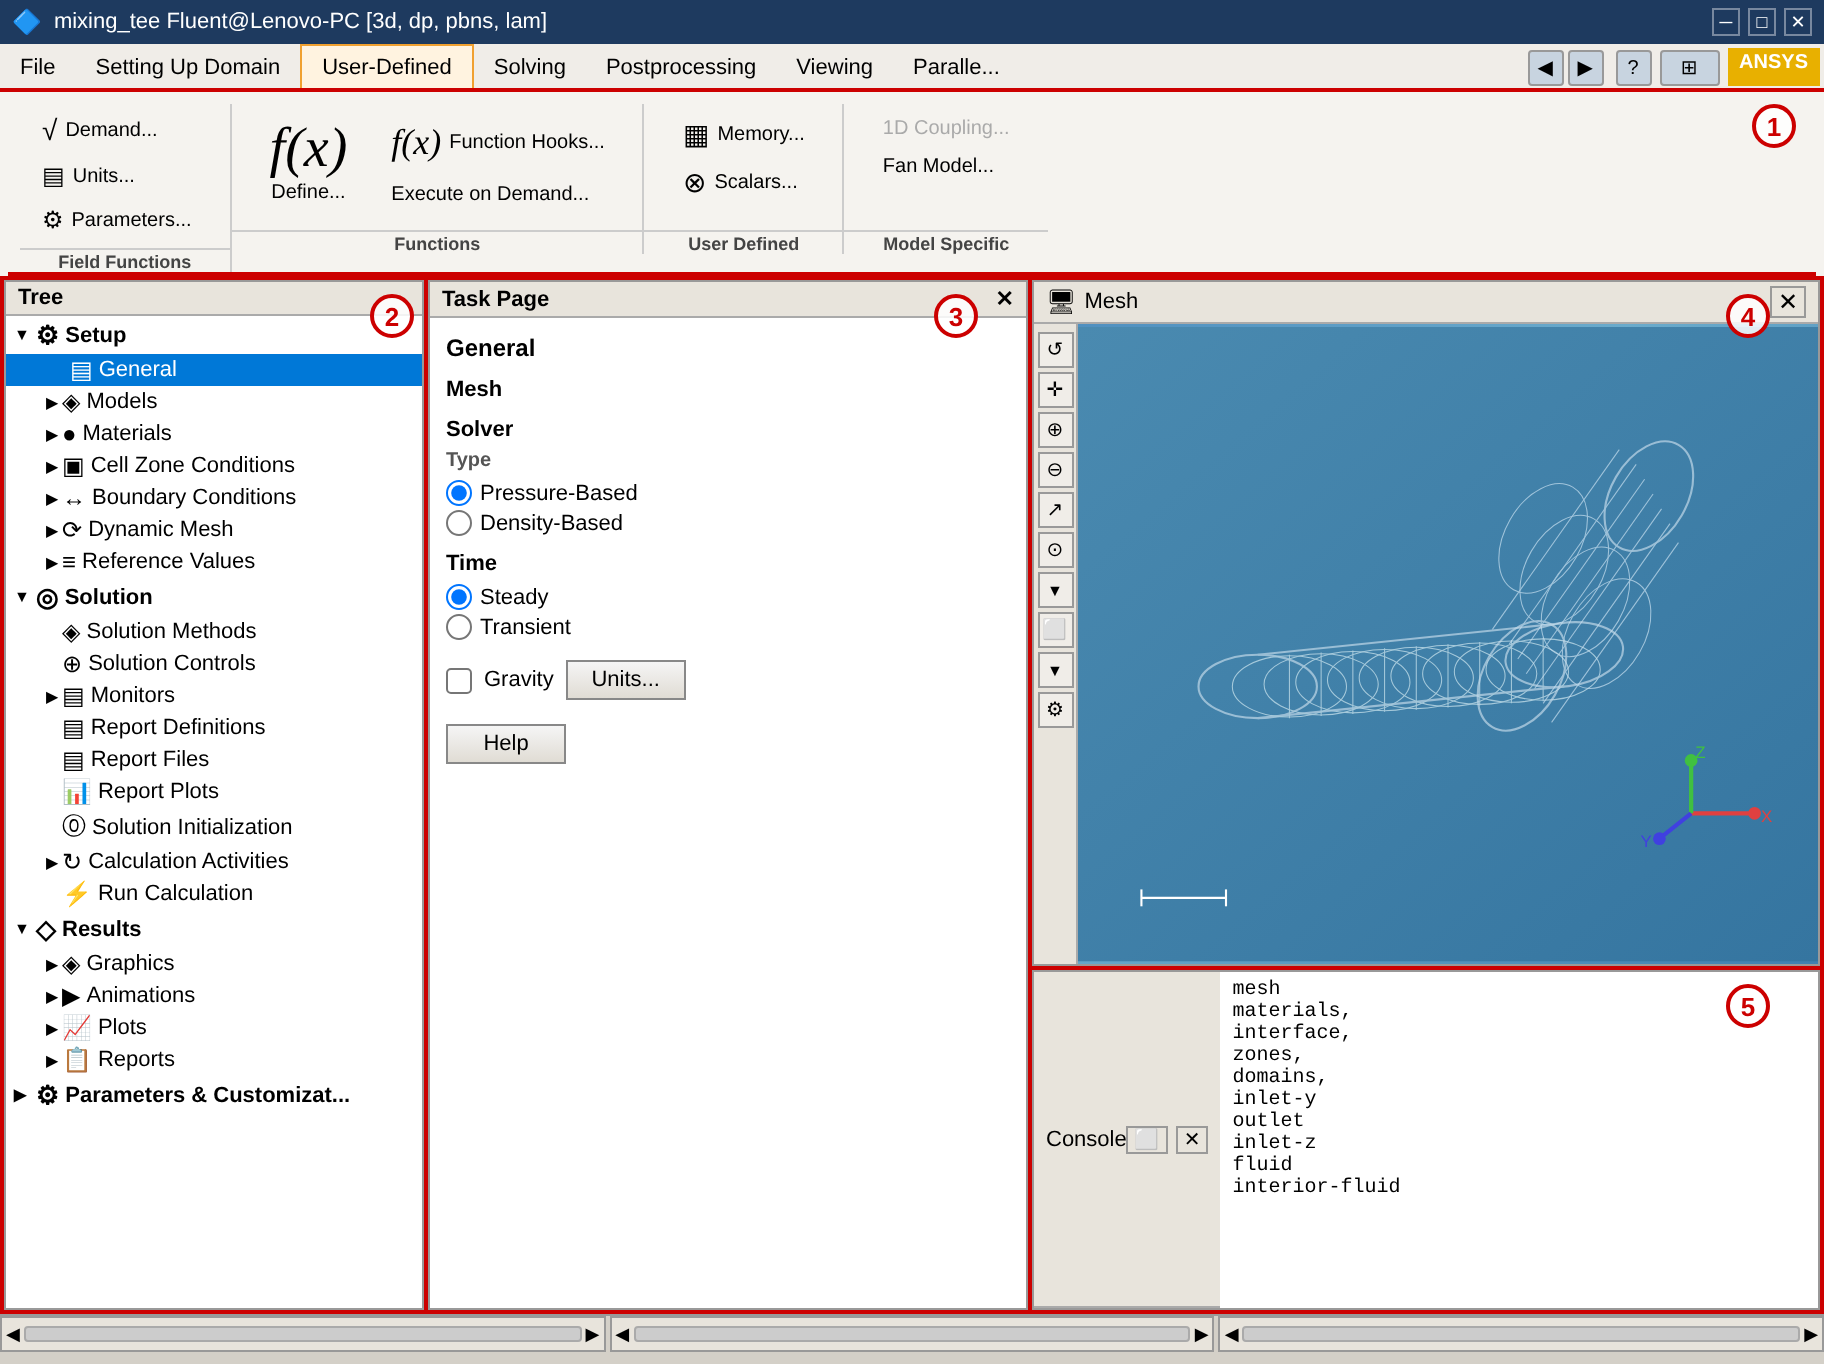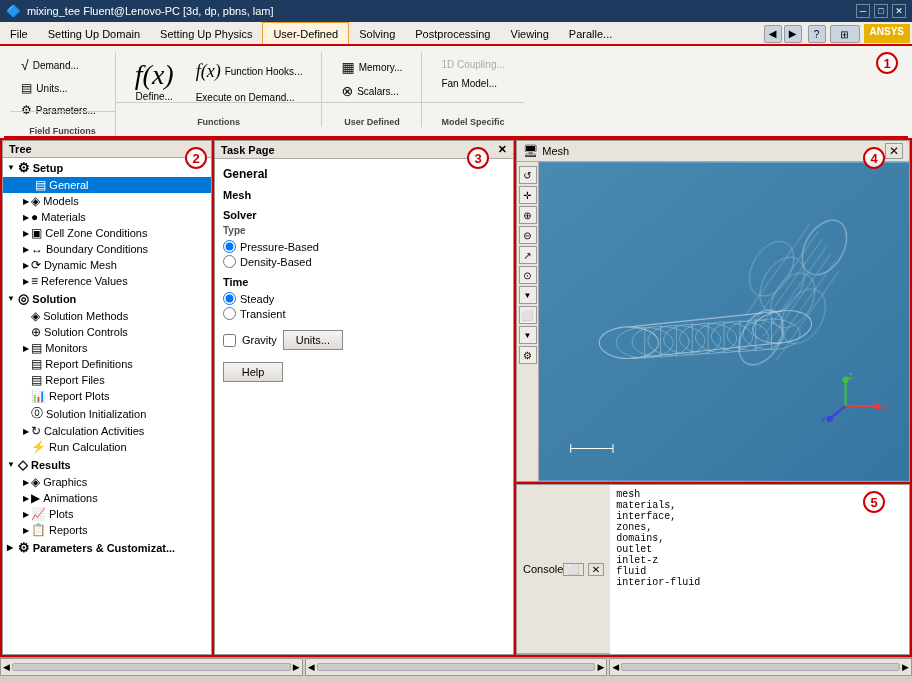--- a/index.html
+++ b/index.html
@@ -304,41 +304,40 @@
     .ribbon-section-label {
       position: absolute;
       bottom: 0;
       left: 0;
       right: 0;
       text-align: center;
       font-size: 9px;
       color: #444;
       font-weight: bold;
       border-top: 1px solid #ccc;
-      padding-top: 14px;
+      padding-top: 1px;
     }
     .ribbon-content { display: flex; gap: 4px; padding: 4px; flex: 1; }
   </style>
 </head>
 <body>
 
 <div id="title-bar">
   <span class="title-icon">🔷</span>
   <span class="title-text">mixing_tee Fluent@Lenovo-PC  [3d, dp, pbns, lam]</span>
   <div class="win-controls">
     <div class="win-btn">─</div>
     <div class="win-btn">□</div>
     <div class="win-btn">✕</div>
   </div>
 </div>
 
 <div id="menu-bar">
   <div class="menu-item">File</div>
   <div class="menu-item">Setting Up Domain</div>
-  <div class="menu-item">Setting Up Physics</div>
   <div class="menu-item highlighted">User-Defined</div>
   <div class="menu-item">Solving</div>
   <div class="menu-item">Postprocessing</div>
   <div class="menu-item">Viewing</div>
   <div class="menu-item">Paralle...</div>
   <div class="spacer"></div>
   <div class="nav-arrows">
     <div class="nav-btn">◀</div>
     <div class="nav-btn">▶</div>
   </div>
@@ -709,20 +708,21 @@
           <span style="cursor:pointer; border:1px solid #999; padding:0 3px; font-size:10px;">⬜</span>
           <span style="cursor:pointer; border:1px solid #999; padding:0 3px; font-size:10px;">✕</span>
         </div>
       </div>
       <div id="console-body">
         <div>mesh</div>
         <div>materials,</div>
         <div>interface,</div>
         <div>zones,</div>
         <div>domains,</div>
+        <div>inlet-y</div>
         <div>outlet</div>
         <div>inlet-z</div>
         <div>fluid</div>
         <div>interior-fluid</div>
       </div>
 
       <div class="badge" style="top:6px; right:24px;">5</div>
     </div>
 
   </div>

